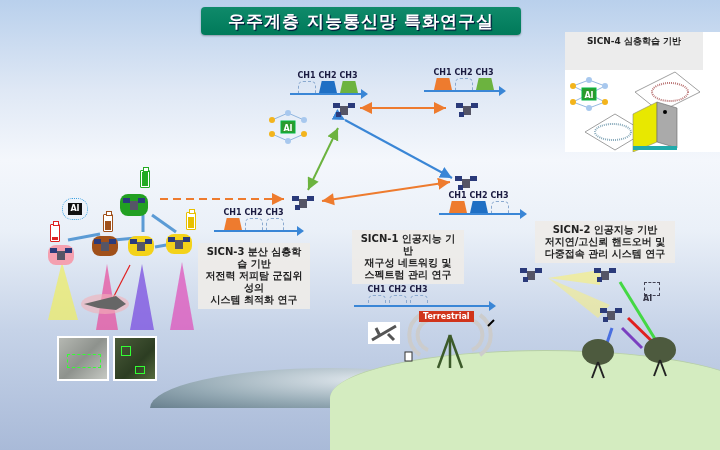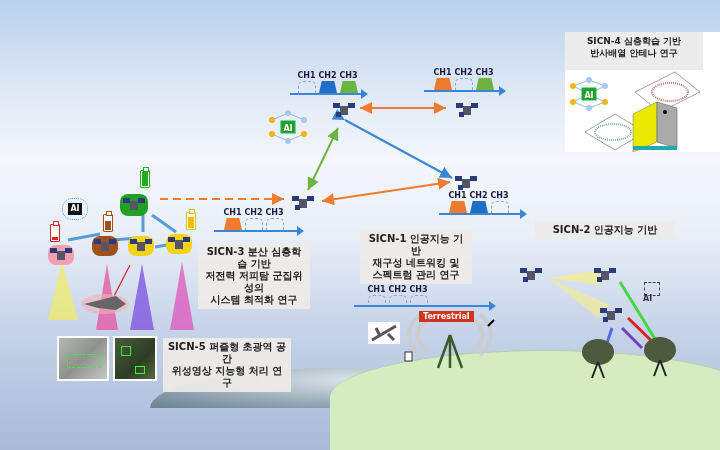--- a/index.html
+++ b/index.html
@@ -53,26 +53,26 @@
   .battery .fill { position: absolute; left: 1px; right: 1px; bottom: 1px; }
 </style>
 </head>
 <body>
 
 <div class="canvas">
 
   <div class="earth"></div>
   <div class="ground"></div>
 
+  <div class="title-banner">우주계층 지능통신망 특화연구실</div>
 
   <div class="sicn4-panel">
     <div style="position:absolute;left:0;top:0;width:138px;height:38px;background:#ececec;"></div>
     <div style="position:absolute;left:0;top:3px;width:138px;font-size:9px;font-weight:bold;text-align:center;line-height:12px;color:#222;">
       <div>SICN-4 심층학습 기반</div>
-      <div>반사배열 안테나 연구</div>
     </div>
     <svg width="138" height="120" style="position:absolute;left:0;top:0">
       <polygon points="20,100 50,82 80,100 50,118" fill="none" stroke="#888" stroke-width="0.8"></polygon>
       <ellipse cx="48" cy="100" rx="18" ry="8" fill="none" stroke="#8ab" stroke-width="2" stroke-dasharray="1,1"></ellipse>
       <polygon points="70,60 110,40 135,60 95,80" fill="none" stroke="#888" stroke-width="0.8"></polygon>
       <ellipse cx="105" cy="60" rx="18" ry="9" fill="none" stroke="#b77" stroke-width="2" stroke-dasharray="1,1"></ellipse>
       <polygon points="68,82 92,70 92,110 68,120" fill="#e8e800" stroke="#887" stroke-width="0.6"></polygon>
       <polygon points="92,70 112,76 112,116 92,110" fill="#aaa" stroke="#666" stroke-width="0.6"></polygon>
       <rect x="68" y="114" width="44" height="4" fill="#2aa"></rect>
       <circle cx="100" cy="80" r="2" fill="#000"></circle>
@@ -326,31 +326,29 @@
     <div class="ch-bar dashed" style="left:44px;top:10px;height:8px;"></div>
     <div class="terrestrial" style="left:53px;top:26px;">Terrestrial</div>
     <div class="ch-axis" style="left:-12px;top:20px;width:136px;"></div>
   </div>
 
   <div class="label-box" style="left:198px;top:243px;width:112px;">
     <div>SICN-3 분산 심층학습 기반</div>
     <div>저전력 저피탐 군집위성의</div>
     <div>시스템 최적화 연구</div>
   </div>
-  <div class="label-box" style="left:360px;top:230px;width:112px;">
+  <div class="label-box" style="left:352px;top:230px;width:112px;">
     <div>SICN-1 인공지능 기반</div>
     <div>재구성 네트워킹 및</div>
     <div>스펙트럼 관리 연구</div>
   </div>
   <div class="label-box" style="left:535px;top:221px;width:140px;">
     <div>SICN-2 인공지능 기반</div>
-  </div>
-  <div class="label-box" style="left:163px;top:338px;width:128px;">
-    <div>SICN-5 퍼즐형 초광역 공간</div>
-    <div>위성영상 지능형 처리 연구</div>
+    <div>저지연/고신뢰 핸드오버 및</div>
+    <div>다중접속 관리 시스템 연구</div>
   </div>
 
   <svg width="50" height="26" style="position:absolute;left:80px;top:290px">
     <ellipse cx="25" cy="14" rx="24" ry="10" fill="#f4b0b8" opacity="0.6"></ellipse>
     <path d="M4,14 L20,10 L36,6 L46,14 L36,20 L18,18 z" fill="#666"></path>
   </svg>
 
   <div class="img-thumb" style="left:57px;top:336px;width:52px;height:45px;background:linear-gradient(135deg,#b5b8b2,#8e928d 50%,#c6c9c3);">
     <div style="position:absolute;left:8px;top:16px;width:34px;height:14px;border:1px dashed #3f3;"></div>
   </div>

